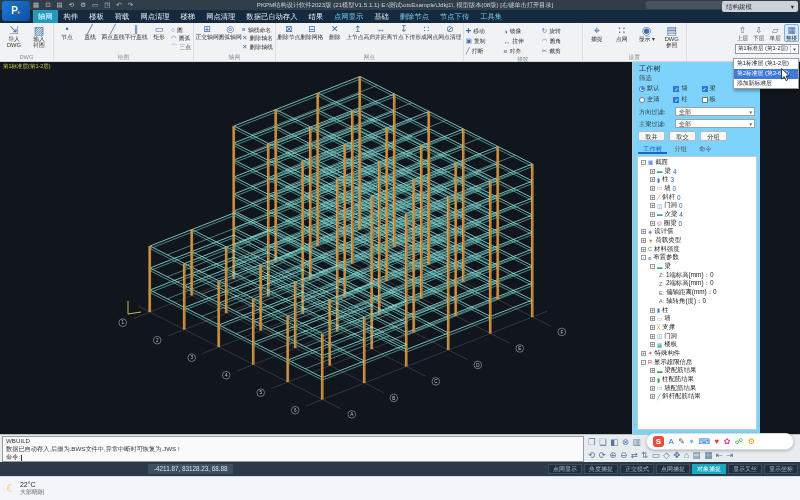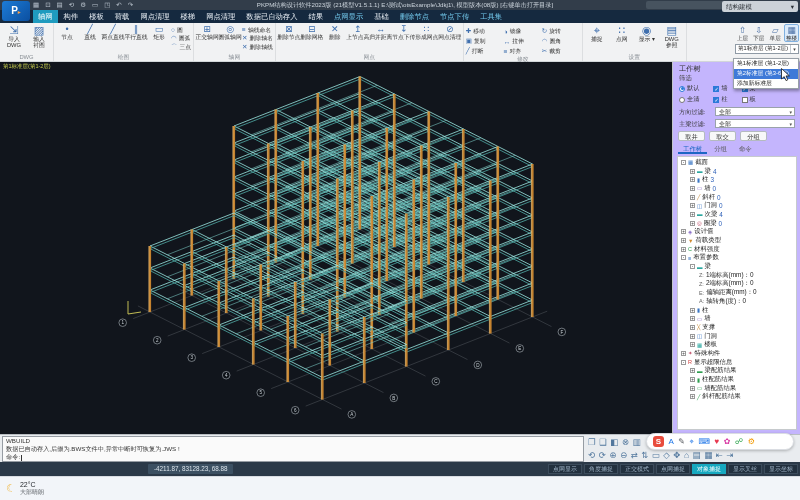--- a/index.html
+++ b/index.html
@@ -44,21 +44,21 @@
 .lbtn{width:15px;display:flex;flex-direction:column;align-items:center;border:1px solid transparent;border-radius:2px}
 .lbtn .ic{font-size:8.5px;line-height:10px;color:#4a6fa5}
 .lbtn .tx{font-size:5.6px;color:#333;line-height:6px}
 .lbtn.active{background:#dcebfb;border-color:#7fb0e0}
 .layercombo{margin-top:2px;height:10px;background:#fff;border:1px solid #8f9aa5;display:flex;align-items:center}
 .layercombo .val{flex:1;font-size:5.6px;color:#222;padding-left:2px;white-space:nowrap;overflow:hidden}
 .layercombo .arr{width:8px;text-align:center;font-size:5px;color:#444;border-left:1px solid #c5cbd1;line-height:8px}
 
 .canvas{position:absolute;left:0;top:62px;width:672px;height:372px;background:#11151c}
 .layer-tag{position:absolute;left:3px;top:63px;font-size:5.5px;color:#c9d04e;z-index:5}
-.rightpanel{position:absolute;left:672px;top:62px;width:128px;height:372px;background:#c4b5fd;border-left:1px solid #c2c6ca}
+.rightpanel{position:absolute;left:632px;top:62px;width:128px;height:372px;background:#7dd3fc;border-left:1px solid #c2c6ca}
 .wp-title{position:absolute;left:6px;top:2px;font-size:7.2px;color:#333}
 .wp-filter{position:absolute;left:6px;top:12px;font-size:6.4px;color:#444}
 .frow{position:absolute;left:6px;display:flex;gap:14px;align-items:center}
 .fitem{display:flex;gap:2px;align-items:center;font-size:6.2px;color:#333;white-space:nowrap}
 .radio{width:6px;height:6px;border:1px solid #777;border-radius:50%;background:#fff}
 .radio.on{border-color:#2b79d8}
 .radio.on::after{content:"";display:block;width:3px;height:3px;margin:0.5px;border-radius:50%;background:#2b79d8}
 .check{width:6px;height:6px;border:1px solid #777;background:#fff;font-size:5px;line-height:5px;color:#fff;text-align:center}
 .check.on{background:#2b79d8;border-color:#2b79d8}
 .flabel{position:absolute;left:6px;font-size:6.2px;color:#333;line-height:9px}

